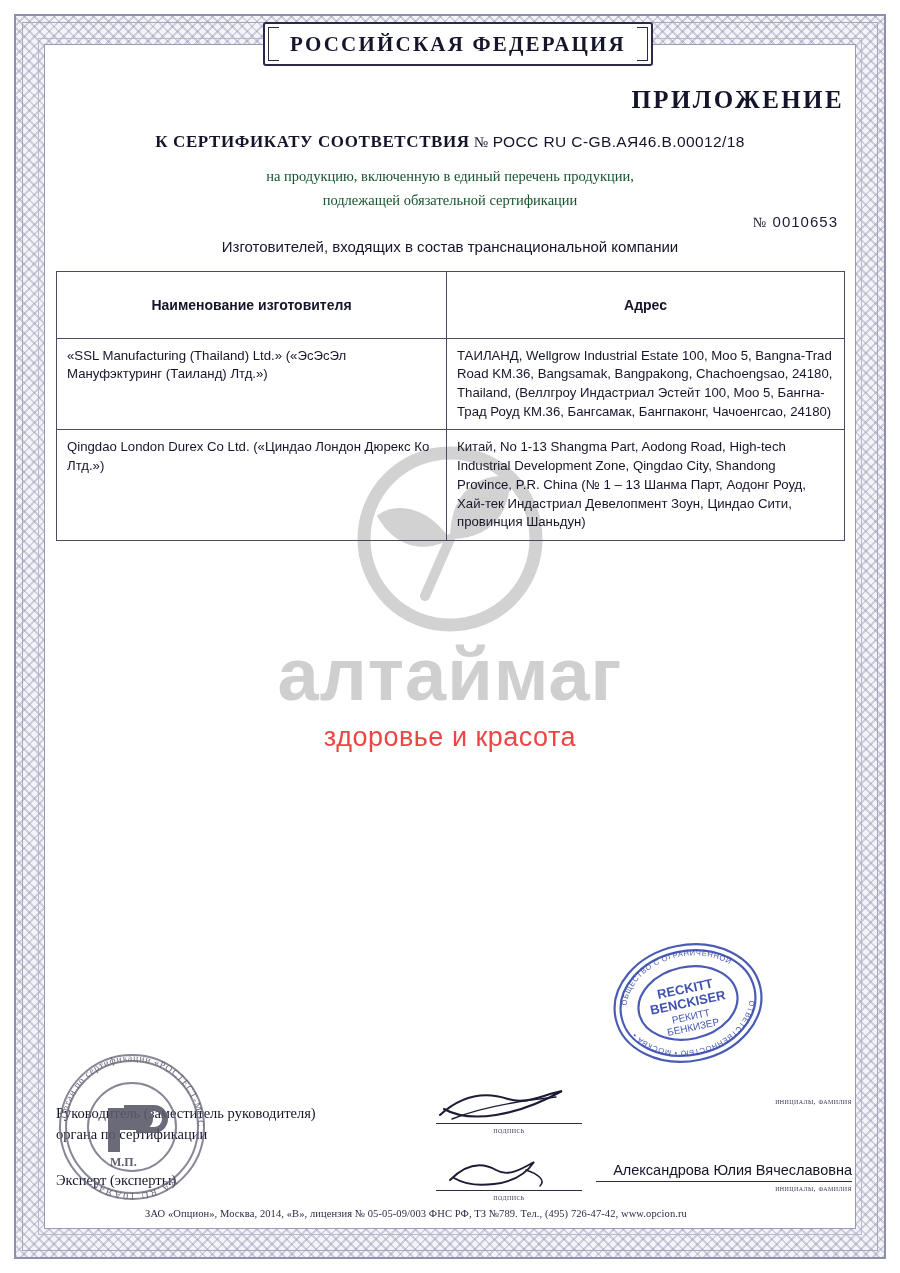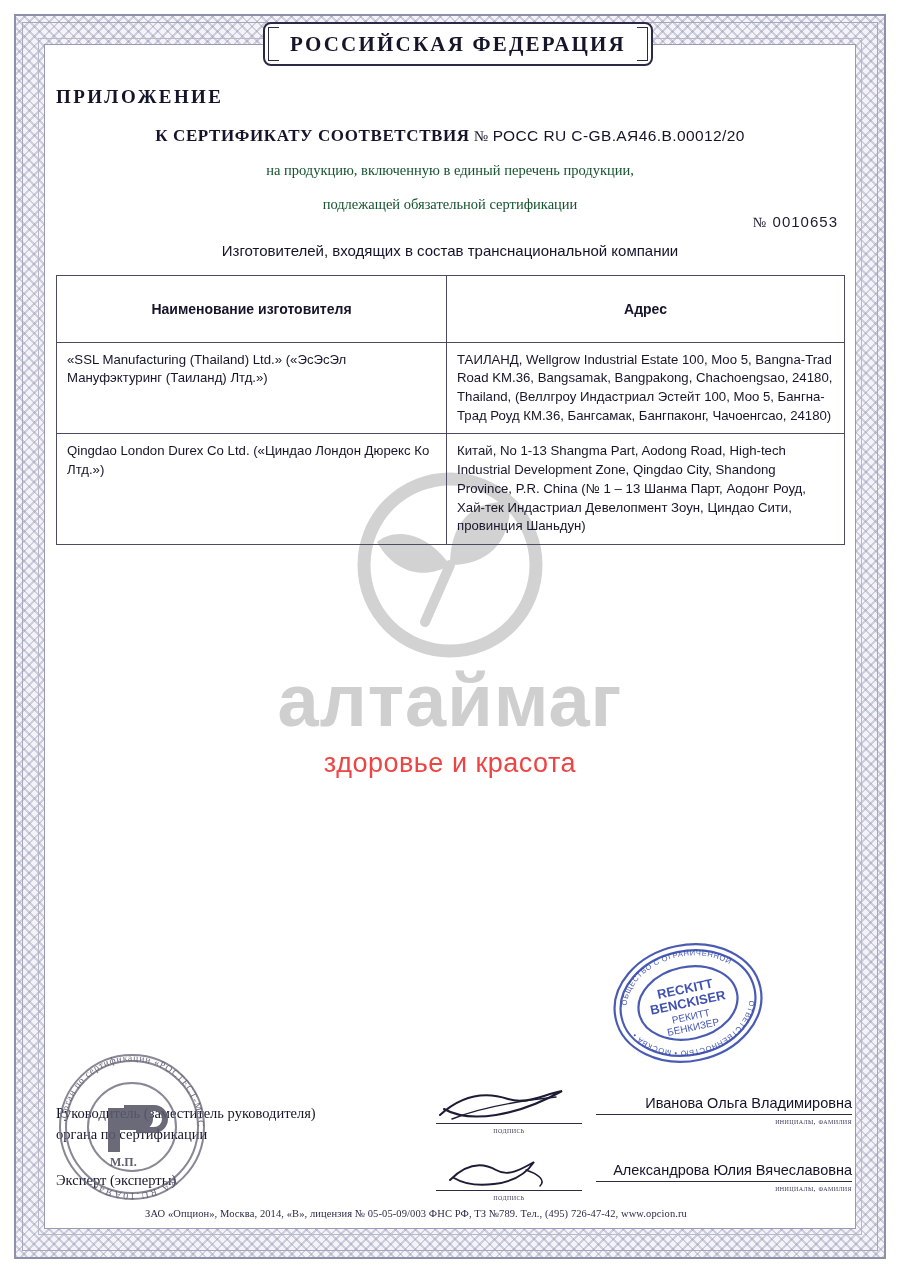--- a/index.html
+++ b/index.html
@@ -59,21 +59,21 @@
 
   
   .banner {
     position: absolute;
     left: 263px;
     top: 22px;
     width: 386px;
     height: 40px;
     background: #ffffff;
     border: 2px solid #2a2a45;
-    border-radius: 8px;
+    border-radius: 3px;
     display: flex;
     align-items: center;
     justify-content: center;
     z-index: 6;
   }
   .banner::before, .banner::after {
     content: "";
     position: absolute;
     top: 3px; bottom: 3px;
     width: 10px;
@@ -94,22 +94,22 @@
   
   .content {
     position: absolute;
     left: 56px;
     top: 74px;
     width: 788px;
     z-index: 5;
   }
 
   .doc-title {
-    text-align: left;
-    font-size: 19px;
+    text-align: right;
+    font-size: 25px;
     font-weight: bold;
     letter-spacing: 2.4px;
     margin-top: 12px;
     color: #14142a;
   }
   .subtitle-row {
     text-align: center;
     font-size: 17px;
     font-weight: bold;
     letter-spacing: 0.6px;
@@ -183,21 +183,21 @@
     line-height: 1.42;
     color: #16162b;
   }
   col.c-name { width: 390px; }
   col.c-addr { width: 398px; }
 
   
   .watermark {
     position: absolute;
     left: 0;
-    top: 470px;
+    top: 444px;
     width: 900px;
     text-align: center;
     z-index: 3;
     pointer-events: none;
   }
   .wm-logo {
     width: 250px;
     height: 190px;
     margin: 0 auto 4px auto;
     position: relative;
@@ -344,25 +344,25 @@
   </div>
   <div class="wm-text">алтаймаг</div>
   <div class="wm-sub">здоровье и красота</div>
 </div>
 
 <div class="content">
 
   <div class="doc-title">ПРИЛОЖЕНИЕ</div>
 
   <div class="subtitle-row">
-    <span>К СЕРТИФИКАТУ СООТВЕТСТВИЯ</span><span class="num-sign">№</span><span class="cert-number">РОСС RU С-GB.АЯ46.В.00012/20</span>
+    <span>К СЕРТИФИКАТУ СООТВЕТСТВИЯ</span><span class="num-sign">№</span><span class="cert-number">РОСС RU С-GB.АЯ46.В.00012/18</span>
   </div>
 
   <div class="law-line">на продукцию, включенную в единый перечень продукции,</div>
-  <div class="law-line" style="margin-top:12px">подлежащей обязательной сертификации</div>
+  <div class="law-line" style="margin-top:2px">подлежащей обязательной сертификации</div>
 
   <div class="blank-number">
     <span class="num-sign">№</span>
     <span>0010653</span>
   </div>
 
   <div class="section-heading">Изготовителей, входящих в состав транснациональной компании</div>
 
   <table class="mfr-table">
     <colgroup>
@@ -446,21 +446,20 @@
     </div>
     <div class="sign-mid">
       <svg class="scribble" viewBox="0 0 174 36" aria-hidden="true">
         <path d="M18 26 C 40 6, 62 2, 86 10 C 104 16, 120 6, 140 2 C 122 12, 100 22, 74 26 C 54 29, 36 28, 22 20" fill="none" stroke="#1c1c36" stroke-width="2.1" stroke-linecap="round"></path>
         <path d="M30 30 C 60 18, 96 12, 134 8" fill="none" stroke="#1c1c36" stroke-width="1.4" stroke-linecap="round"></path>
       </svg>
       <div class="sign-line"></div>
       <div class="sign-caption">подпись</div>
     </div>
     <div class="sign-name-wrap">
-      <span class="sign-name">Иванова Ольга Владимировна</span>
       <div class="sign-name-caption">инициалы, фамилия</div>
     </div>
   </div>
 
   <div class="sign-row">
     <div class="sign-role">
       <div>Эксперт (эксперты)</div>
     </div>
     <div class="sign-mid">
       <svg class="scribble" viewBox="0 0 174 36" aria-hidden="true">

